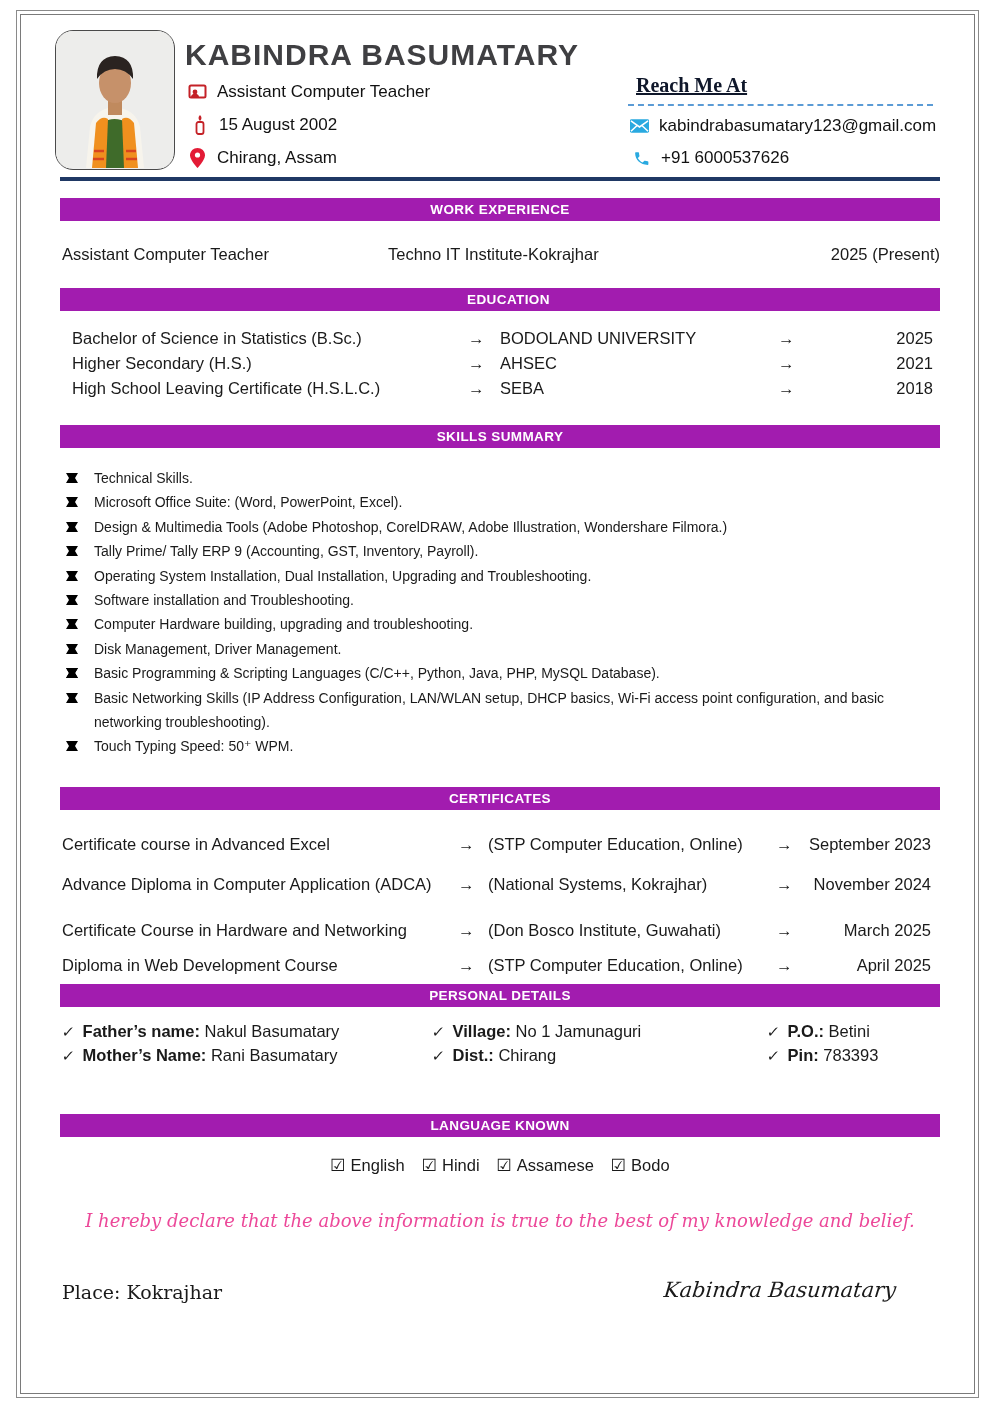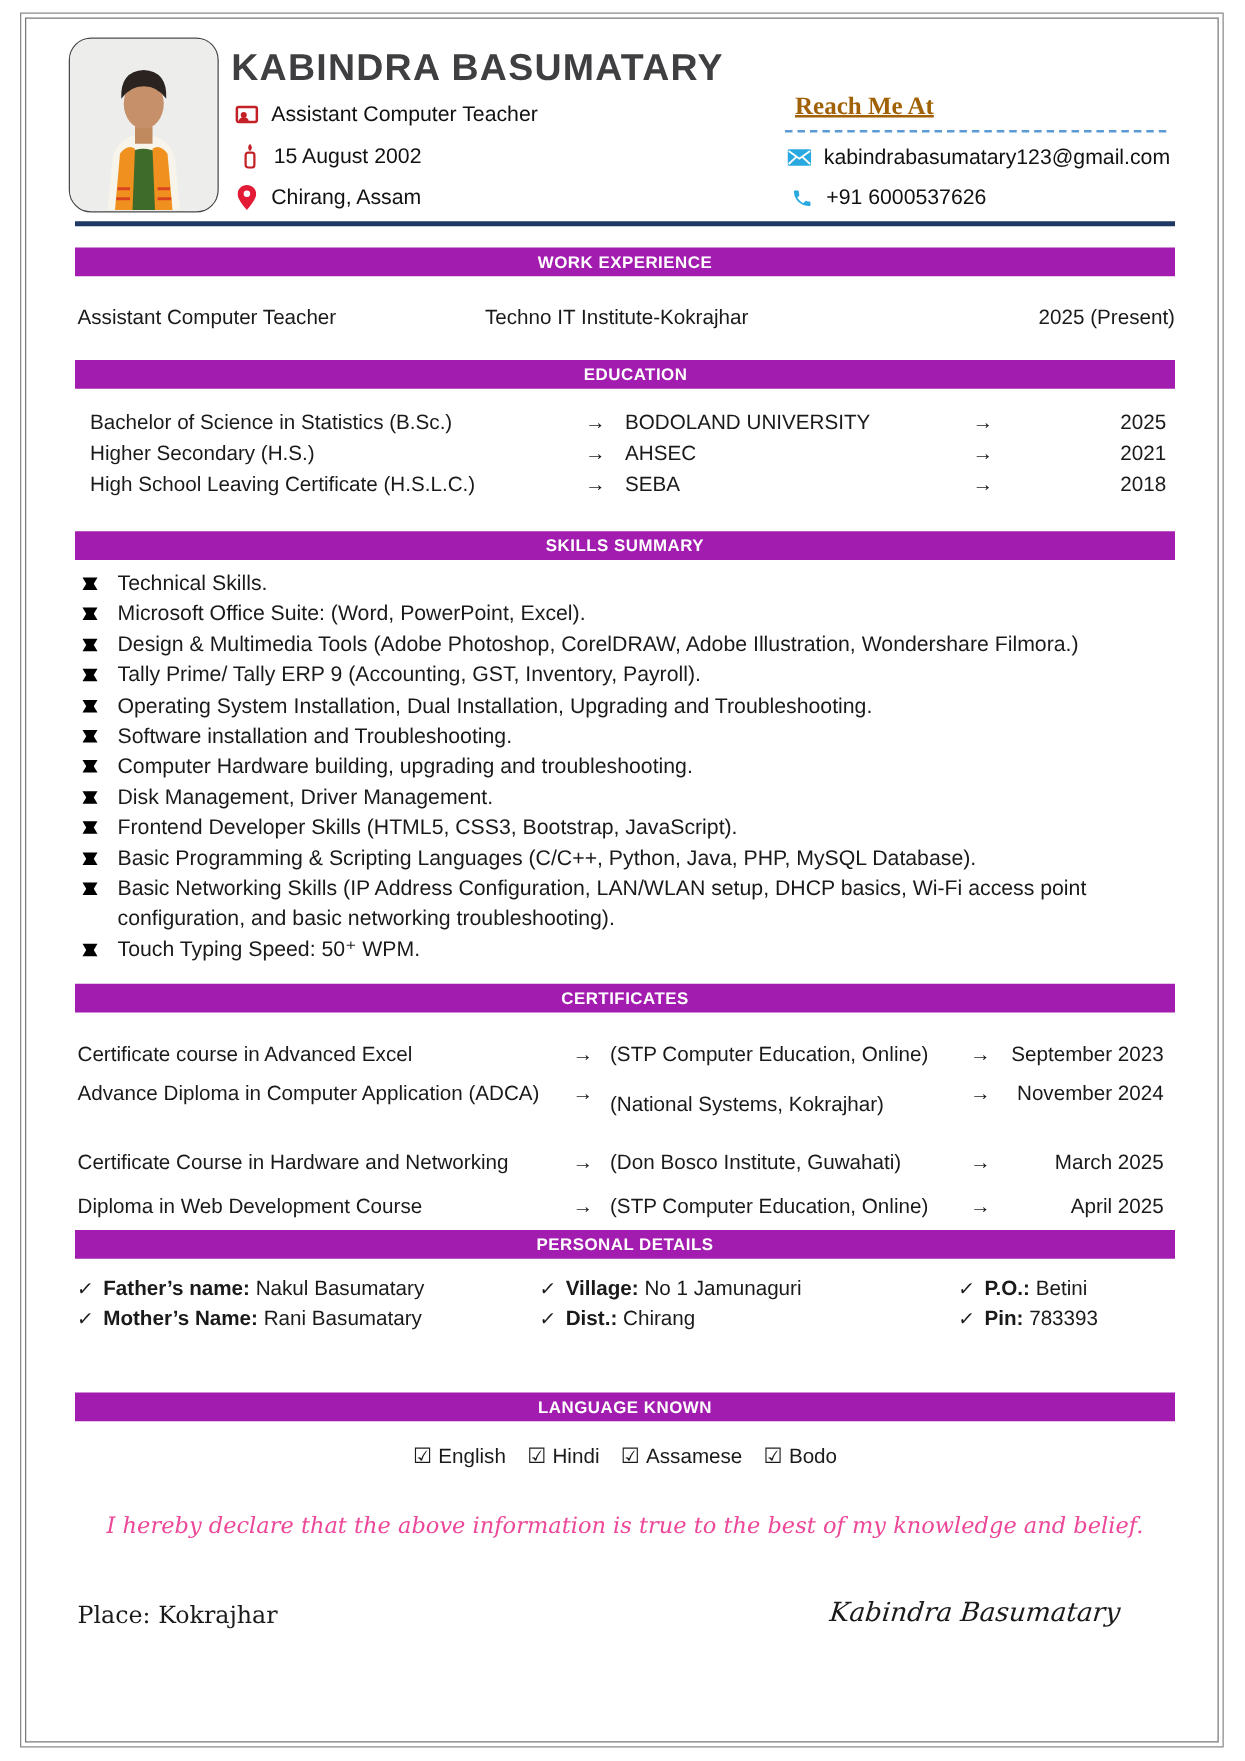--- a/index.html
+++ b/index.html
@@ -24,21 +24,21 @@
     font-size:30px; font-weight:bold; letter-spacing:1px; color:#3f3f42;
   }
   .hdr-row { position:absolute; display:flex; align-items:center; gap:10px; font-size:17px; color:#111; }
   .hdr-row .ic { display:inline-flex; width:19px; justify-content:center; }
   .reach {
     position:absolute; left:628px; top:74px; width:305px;
     border-bottom:2px dashed #5b9bd5; padding-bottom:7px;
   }
   .reach-label {
     font-family:"Liberation Serif","DejaVu Serif",serif;
-    font-weight:bold; font-size:20px; color:#a16207; text-decoration:underline;
+    font-weight:bold; font-size:20px; color:#0f172a; text-decoration:underline;
     padding-left:8px;
   }
   .navy-rule { position:absolute; left:60px; top:177px; width:880px; height:4px; background:#1f3864; }
   
   .bar {
     position:absolute; left:60px; width:880px; height:23px; background:#a21caf;
     color:#ffffff; font-weight:bold; font-size:13.5px; letter-spacing:.4px;
     display:flex; align-items:center; justify-content:center;
   }
   
@@ -48,21 +48,21 @@
   .w-title { width:328px; padding-left:2px; }
   .w-company { flex:1; }
   .w-date { text-align:right; }
   
   .e-degree { width:408px; padding-left:12px; }
   .e-arrow1 { width:32px; }
   .e-board  { width:278px; }
   .e-arrow2 { width:30px; }
   .e-year { flex:1; text-align:right; padding-right:7px; }
   
-  .skills { position:absolute; left:60px; top:455px; width:880px; font-size:17px; }
+  .skills { position:absolute; left:60px; top:466px; width:880px; font-size:14px; }
   .skill { position:relative; padding-left:34px; line-height:24.4px; }
   .star { position:absolute; left:6px; top:5px; width:13px; height:13px; }
   .star::before, .star::after { content:""; position:absolute; left:0; }
   .star::before { top:2px;  border-left:6.5px solid transparent; border-right:6.5px solid transparent; border-bottom:10px solid #000; }
   .star::after  { top:-1px; border-left:6.5px solid transparent; border-right:6.5px solid transparent; border-top:10px solid #000; margin-top:3px; }
   
   .c-name { width:398px; padding-left:2px; }
   .c-arrow1 { width:30px; }
   .c-org { width:288px;margin-top:18px; }
   .c-arrow2 { width:30px; }
@@ -207,36 +207,36 @@
 
 <div class="skills">
   <div class="skill"><span class="star"></span><span>Technical Skills.</span></div>
   <div class="skill"><span class="star"></span><span>Microsoft Office Suite: (Word, PowerPoint, Excel).</span></div>
   <div class="skill"><span class="star"></span><span>Design &amp; Multimedia Tools (Adobe Photoshop, CorelDRAW, Adobe Illustration, Wondershare Filmora.)</span></div>
   <div class="skill"><span class="star"></span><span>Tally Prime/ Tally ERP 9 (Accounting, GST, Inventory, Payroll).</span></div>
   <div class="skill"><span class="star"></span><span>Operating System Installation, Dual Installation, Upgrading and Troubleshooting.</span></div>
   <div class="skill"><span class="star"></span><span>Software installation and Troubleshooting.</span></div>
   <div class="skill"><span class="star"></span><span>Computer Hardware building, upgrading and troubleshooting.</span></div>
   <div class="skill"><span class="star"></span><span>Disk Management, Driver Management.</span></div>
-  <div class="skill"><span class="star"></span><span>Frontend Developer Skills (HTML5, CSS3, Bootstrap, JavaScript).</span></div>
+  <div class="skill"><span class="star"></span></div>
   <div class="skill"><span class="star"></span><span>Basic Programming &amp; Scripting Languages (C/C++, Python, Java, PHP, MySQL Database).</span></div>
   <div class="skill"><span class="star"></span><span>Basic Networking Skills (IP Address Configuration, LAN/WLAN setup, DHCP basics, Wi-Fi access point configuration, and basic networking troubleshooting).</span></div>
   <div class="skill"><span class="star"></span><span>Touch Typing Speed: 50⁺ WPM.</span></div>
 </div>
 
 <div class="bar" style="top:787px;">CERTIFICATES</div>
 
 <div class="rowline" style="top:817px;">
   <span class="c-name">Certificate course in Advanced Excel</span>
   <span class="c-arrow1 arrow">→</span>
   <span class="c-org">(STP Computer Education, Online)</span>
   <span class="c-arrow2 arrow">→</span>
   <span class="c-date">September 2023</span>
 </div>
-<div class="rowline" style="top:857px;align-items:center;">
+<div class="rowline" style="top:857px;">
   <span class="c-name">Advance Diploma in Computer Application (ADCA)</span>
   <span class="c-arrow1 arrow">→</span>
   <span class="c-org">(National Systems, Kokrajhar)</span>
   <span class="c-arrow2 arrow">→</span>
   <span class="c-date">November 2024</span>
 </div>
 <div class="rowline" style="top:903px;">
   <span class="c-name">Certificate Course in Hardware and Networking</span>
   <span class="c-arrow1 arrow">→</span>
   <span class="c-org">(Don Bosco Institute, Guwahati)</span>

